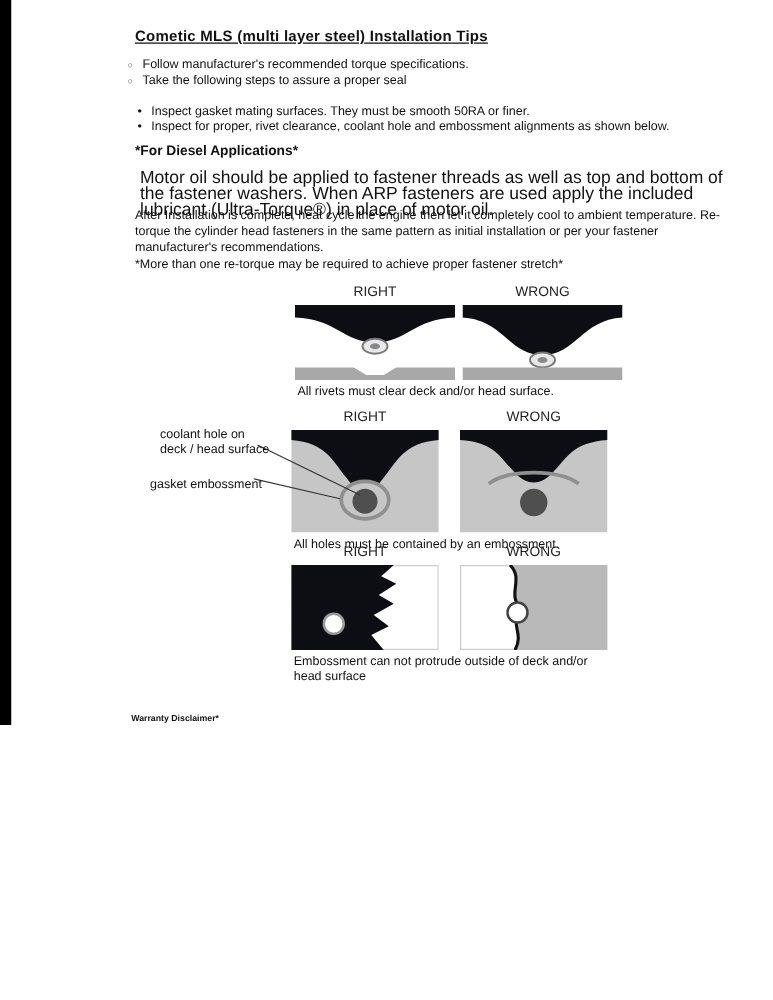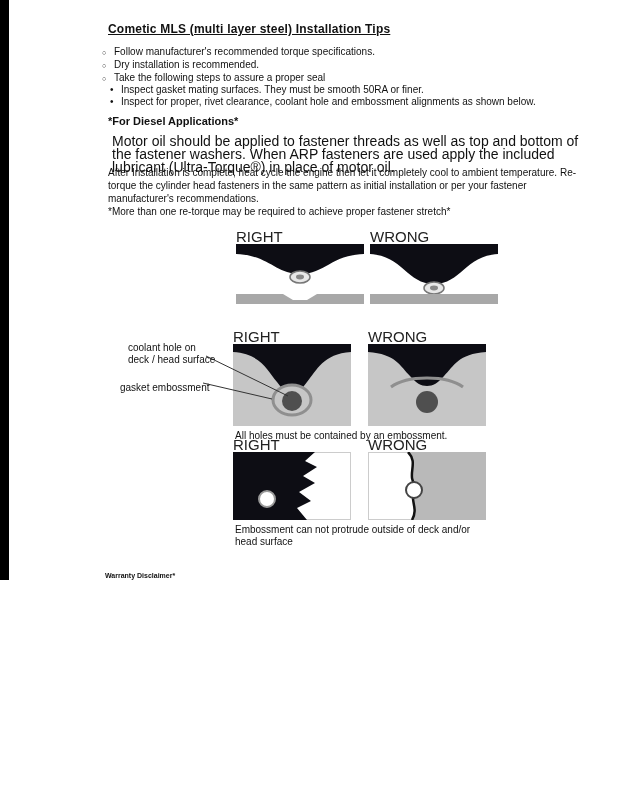--- a/index.html
+++ b/index.html
@@ -22,21 +22,21 @@
   .diesel-heading { position:absolute; left:108px; top:115px; font-size:11px; font-weight:bold; }
   .para1 { position:absolute; left:112px; top:135px; width:478px; font-size:14px; line-height:13px; }
   .para2 { position:absolute; left:108px; top:166px; width:478px; font-size:10px; line-height:13px; }
   .note  { position:absolute; left:108px; top:206px; width:478px; font-size:10px; }
 
   .diag-row { position:absolute; }
   .diag-row.r1 { left:236px; top:228px; width:262px; }
   .diag-row.r2 { left:233px; top:328px; width:253px; }
   .diag-row.r3 { left:233px; top:436px; width:253px; }
   .diag-head { display:flex; justify-content:space-between; height:16px; }
-  .diag-head span { display:block; text-align:left; font-size:15px; color:#222; }
+  .diag-head span { display:block; text-align:center; font-size:11px; color:#222; }
   .diag-row.r1 .diag-head span { width:128px; }
   .diag-row.r2 .diag-head span, .diag-row.r3 .diag-head span { width:118px; }
   .diag-imgs { display:flex; justify-content:space-between; }
   .diag-imgs svg { display:block; }
   .diag-caption { margin-top:4px; margin-left:2px; font-size:10px; line-height:12px; }
   .diag-row.r3 .diag-caption { width:250px; }
 
   .hole-labels { position:absolute; left:128px; top:342px; width:90px; font-size:10px; line-height:11.5px; z-index:3; }
   .hole-labels .lbl2 { margin-top:17px; margin-left:-8px; white-space:nowrap; }
   .arrow-overlay { position:absolute; left:200px; top:346px; width:94px; height:60px; z-index:2; pointer-events:none; }
@@ -51,21 +51,20 @@
 <body>
 
 <div class="page">
 
   <div class="binding-bar"></div>
 
   <h1 class="title">Cometic MLS (multi layer steel) Installation Tips</h1>
 
   <ul class="tips">
     <li><span>Follow manufacturer's recommended torque specifications.</span></li>
-    <li><span>Dry installation is recommended.</span></li>
     <li><span>Take the following steps to assure a proper seal</span></li>
   </ul>
 
   <ul class="sub-tips">
     <li><span>Inspect gasket mating surfaces.  They must be smooth 50RA or finer.</span></li>
     <li><span>Inspect for proper, rivet clearance, coolant hole and embossment alignments as shown below.</span></li>
   </ul>
 
   <h2 class="diesel-heading">*For Diesel Applications*</h2>
   <p class="para1">Motor oil should be applied to fastener threads as well as top and bottom of the fastener washers. When ARP fasteners are used apply the included lubricant (Ultra-Torque®) in place of motor oil.</p>
@@ -84,20 +83,21 @@
         <ellipse cx="64" cy="33" rx="4" ry="2.4" fill="#888"></ellipse>
         <path d="M0,50 H47 L57,56 H71 L81,50 H128 V60 H0 Z" fill="#a8a8a8"></path>
       </svg>
       <svg width="128" height="60" viewBox="0 0 128 60">
         <path d="M0,0 H128 V10 C95,12 91,40 64,40 C37,40 33,12 0,10 Z" fill="#0d0d14"></path>
         <ellipse cx="64" cy="44" rx="10" ry="6" fill="#e8e8e8" stroke="#777" stroke-width="1.5"></ellipse>
         <ellipse cx="64" cy="44" rx="4" ry="2.4" fill="#888"></ellipse>
         <rect x="0" y="50" width="128" height="10" fill="#a8a8a8"></rect>
       </svg>
     </div>
+    <div class="diag-caption">All rivets must clear deck and/or head surface.</div>
   </div>
 
   <div class="hole-labels">
     <div class="lbl1">coolant hole on deck / head surface</div>
     <div class="lbl2">gasket embossment</div>
   </div>
   <svg class="arrow-overlay" viewBox="0 0 94 60">
     <line x1="6" y1="10" x2="88" y2="50" stroke="#333" stroke-width="1"></line>
     <line x1="3" y1="37" x2="72" y2="53" stroke="#333" stroke-width="1"></line>
   </svg>

